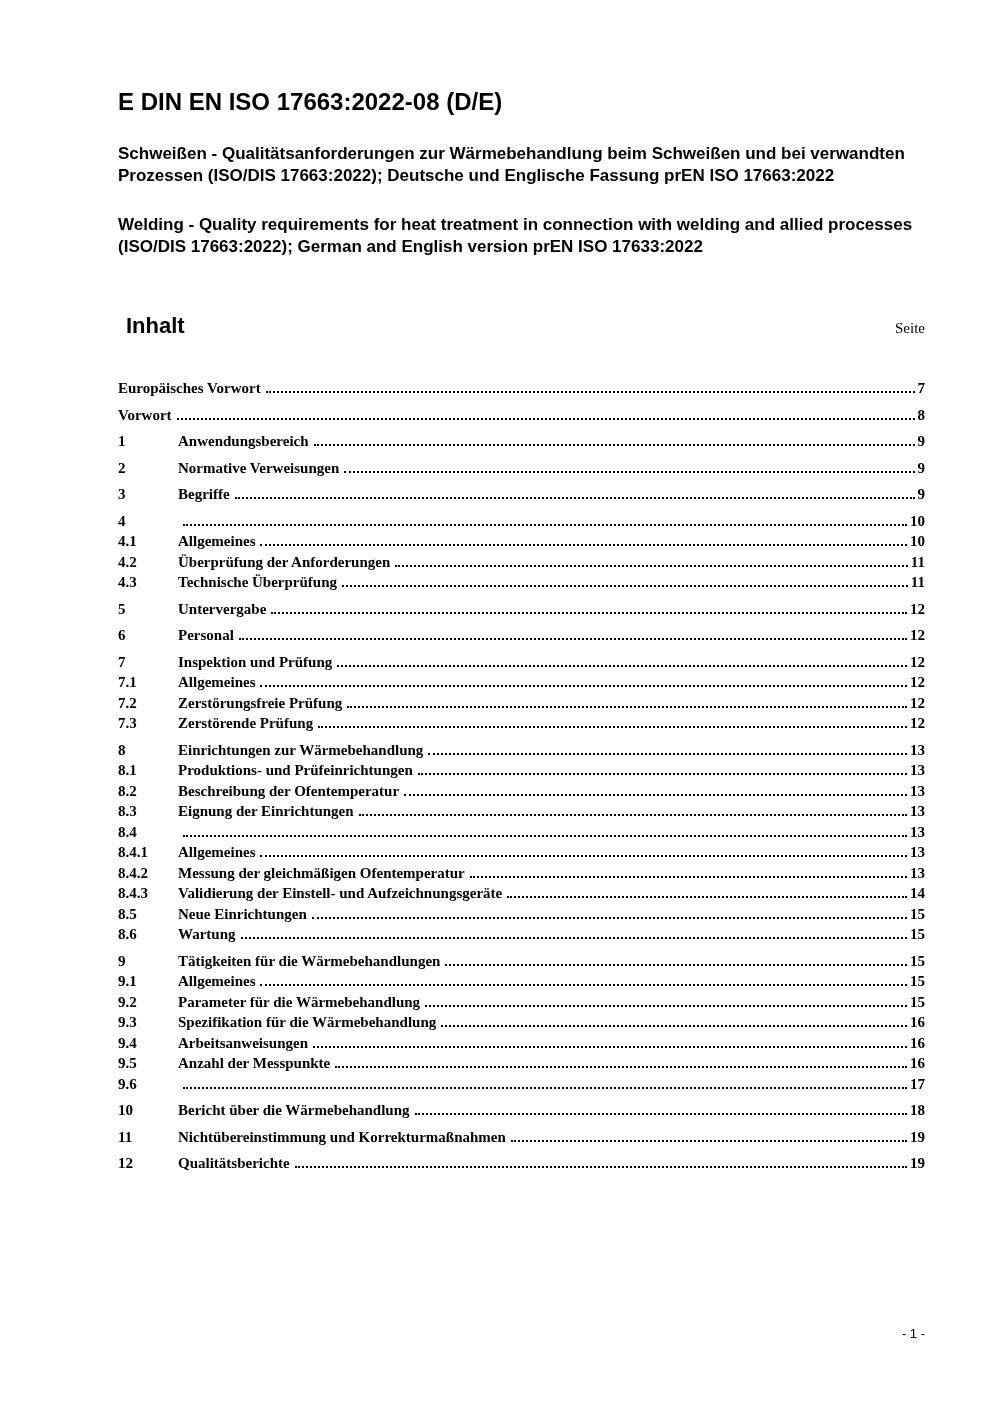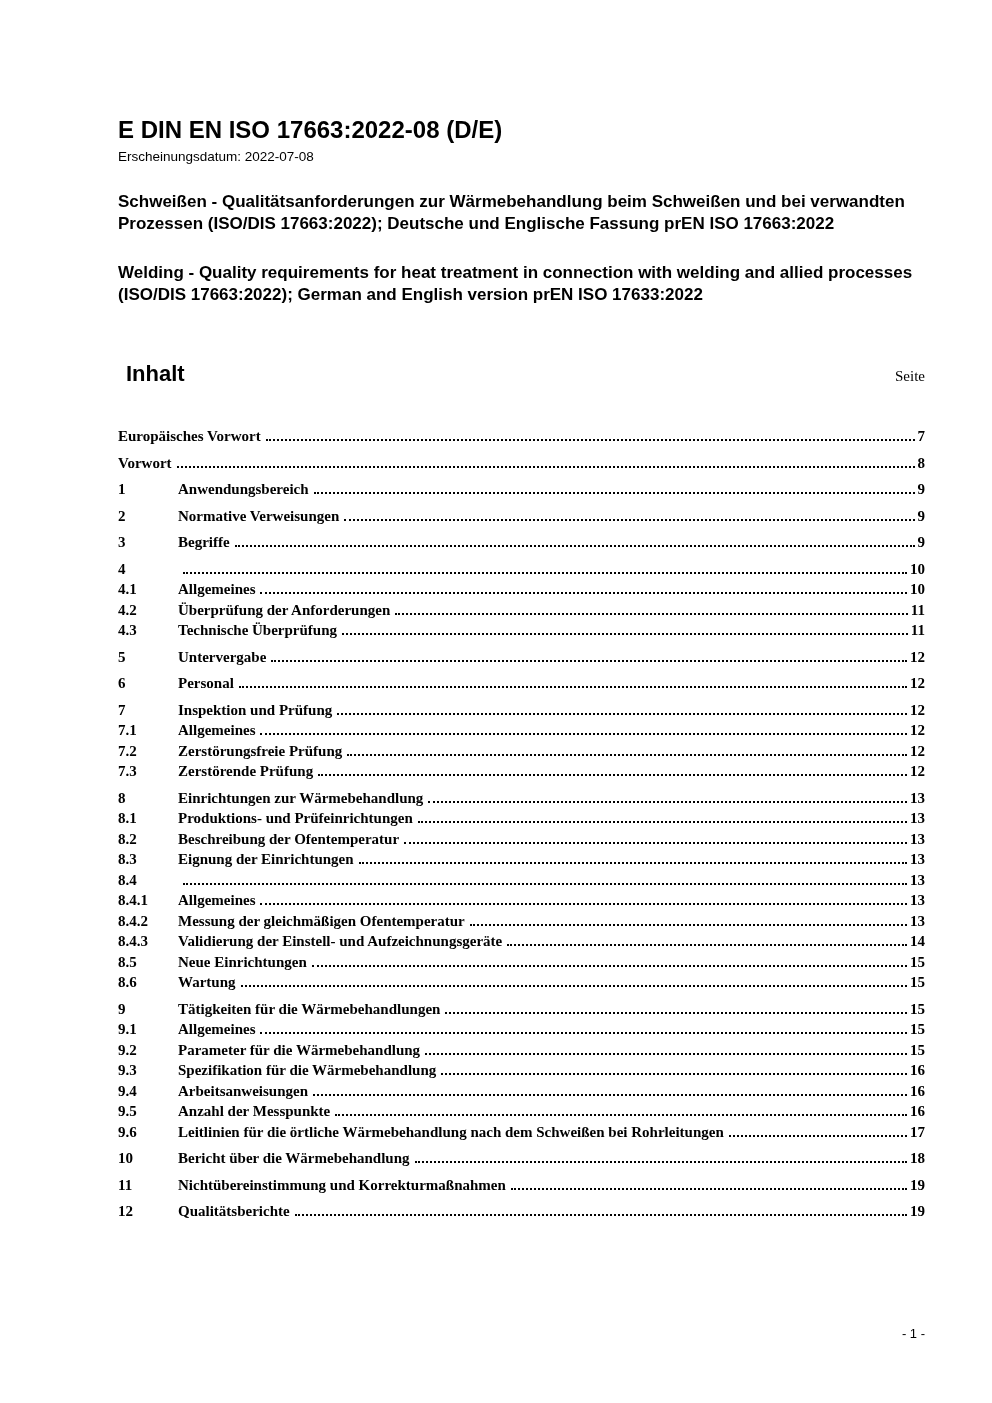--- a/index.html
+++ b/index.html
@@ -9,21 +9,21 @@
     height: 1403px;
     background: #ffffff;
     color: #000000;
     font-family: "Liberation Sans", sans-serif;
     position: relative;
     overflow: hidden;
   }
   .page {
     position: absolute;
     inset: 0;
-    padding: 116px 67px 0 118px;
+    padding: 88px 67px 0 118px;
   }
   .doc-title {
     margin: 0;
     font-size: 24px;
     font-weight: bold;
     letter-spacing: 0;
   }
   .pub-date {
     margin-top: 5px;
     font-size: 13.5px;
@@ -81,21 +81,20 @@
     font-family: "Liberation Sans", sans-serif;
   }
 </style>
 </head>
 <body>
 
 <div class="page">
 
   <header>
     <h1 class="doc-title">E DIN EN ISO 17663:2022-08 (D/E)</h1>
-    <div class="pub-date">Erscheinungsdatum: 2022-07-08</div>
     <p class="doc-subtitle">Schweißen - Qualitätsanforderungen zur Wärmebehandlung beim Schweißen und bei verwandten Prozessen (ISO/DIS 17663:2022); Deutsche und Englische Fassung prEN ISO 17663:2022</p>
     <p class="doc-subtitle">Welding - Quality requirements for heat treatment in connection with welding and allied processes (ISO/DIS 17663:2022); German and English version prEN ISO 17633:2022</p>
   </header>
 
   <section class="toc">
     <div class="toc-header">
       <h2 class="toc-heading">Inhalt</h2>
       <span class="toc-page-label">Seite</span>
     </div>
     <div class="toc-list">
@@ -297,21 +296,20 @@
             <span class="toc-page">16</span>
           </div>
           <div class="toc-row">
             <span class="toc-num">9.5</span>
             <span class="toc-title">Anzahl der Messpunkte</span>
             <span class="toc-dots"></span>
             <span class="toc-page">16</span>
           </div>
           <div class="toc-row">
             <span class="toc-num">9.6</span>
-            <span class="toc-title">Leitlinien für die örtliche Wärmebehandlung nach dem Schweißen bei Rohrleitungen</span>
             <span class="toc-dots"></span>
             <span class="toc-page">17</span>
           </div>
         </div>
         <div class="toc-group">
           <div class="toc-row">
             <span class="toc-num">10</span>
             <span class="toc-title">Bericht über die Wärmebehandlung</span>
             <span class="toc-dots"></span>
             <span class="toc-page">18</span>

